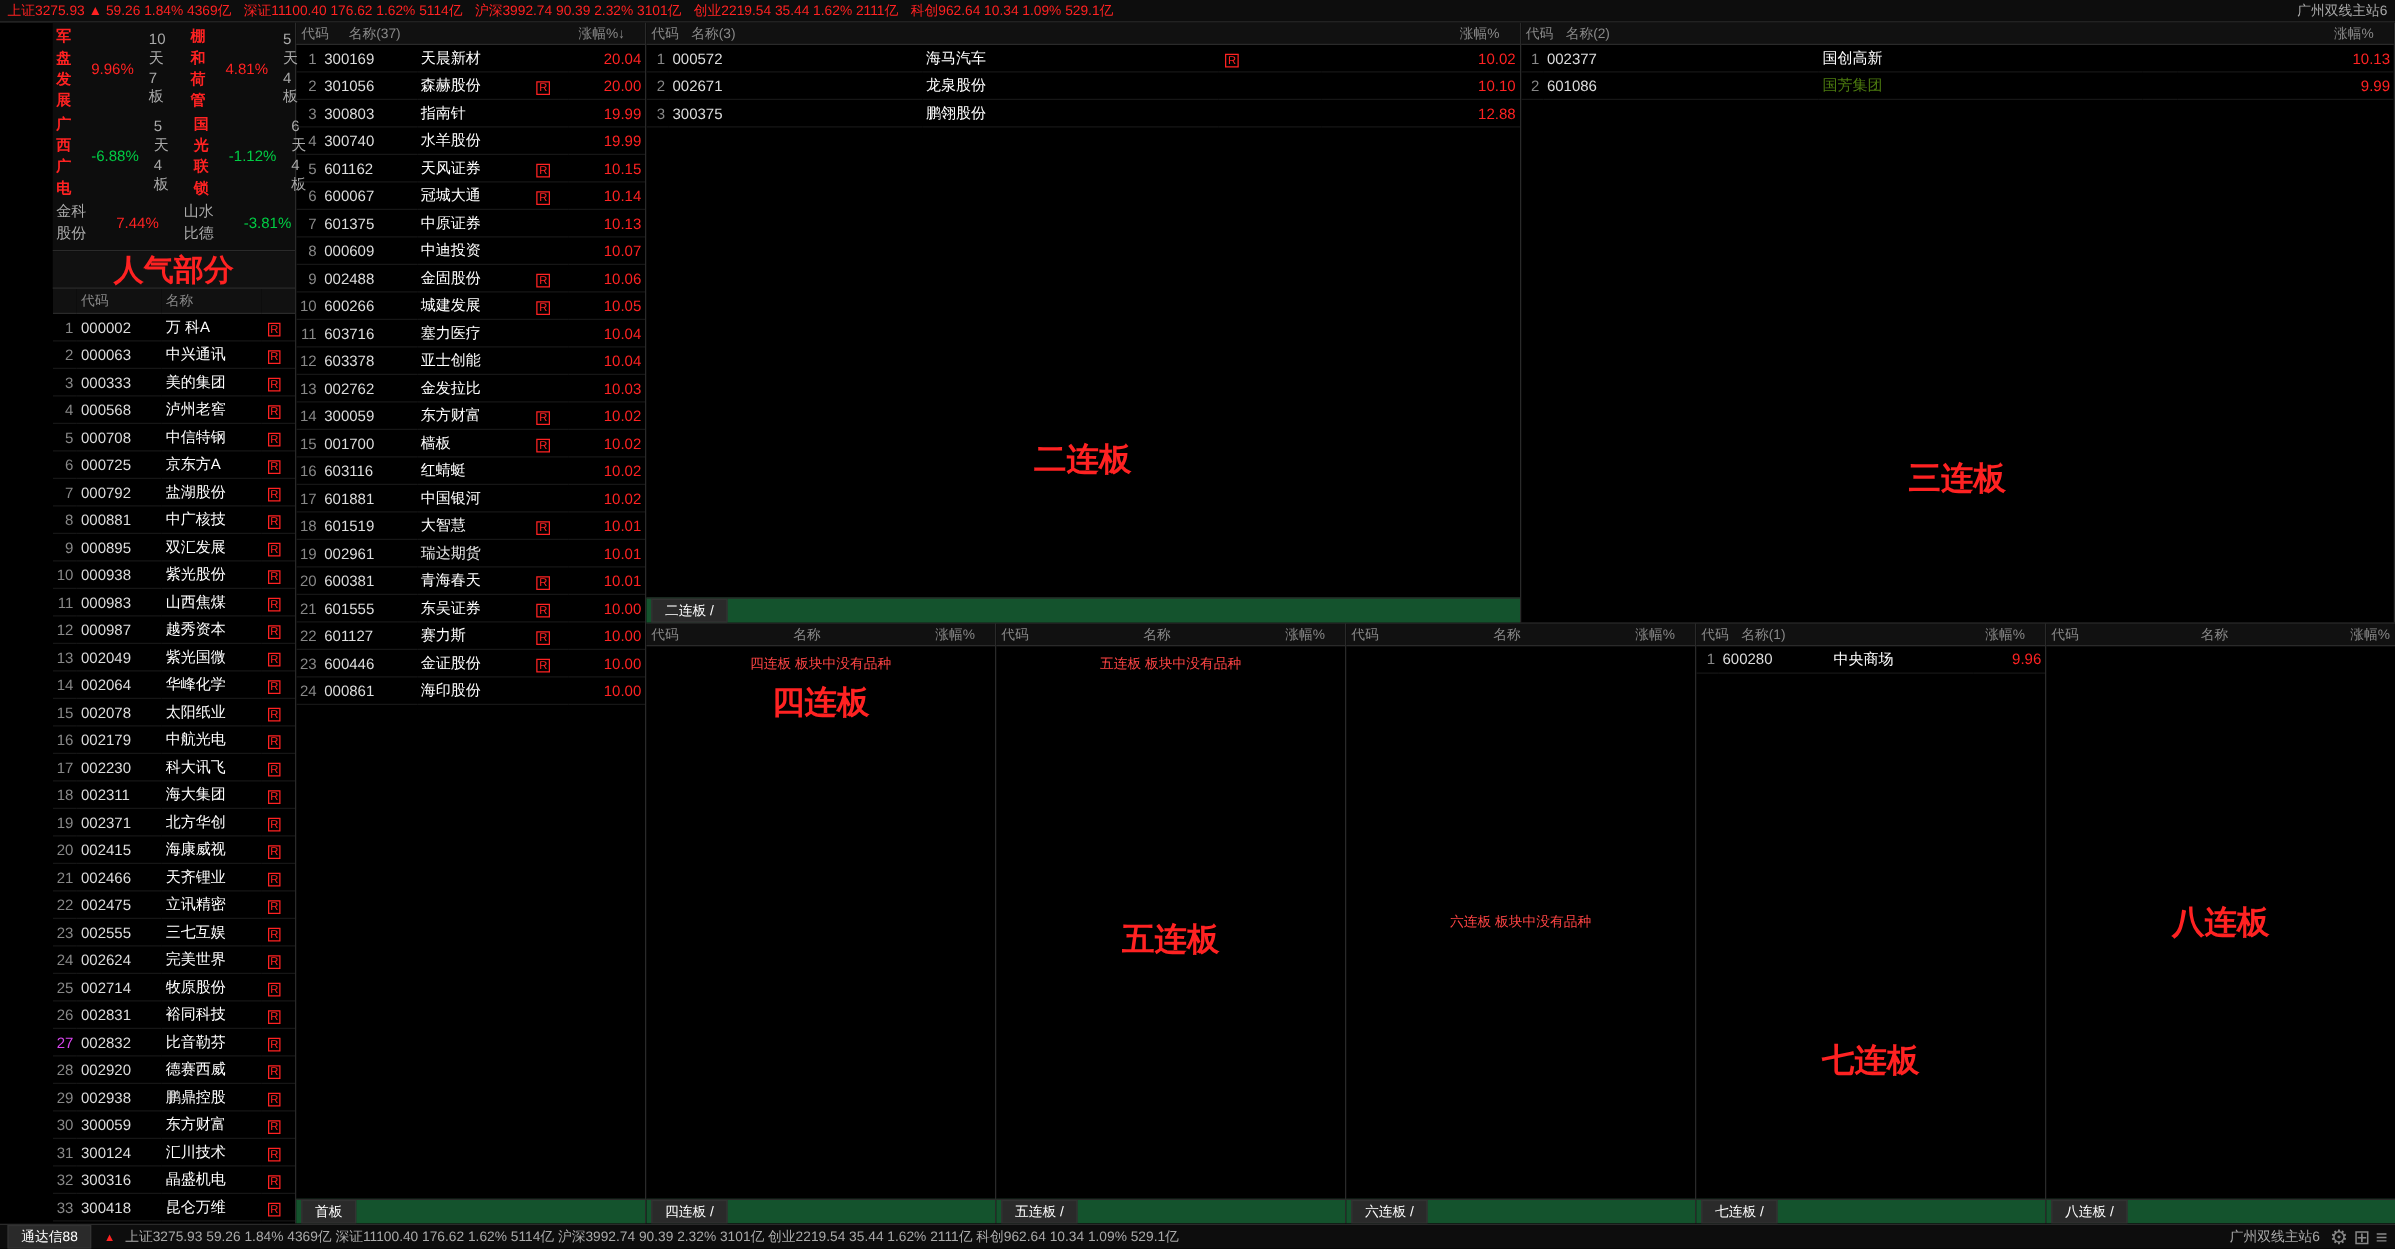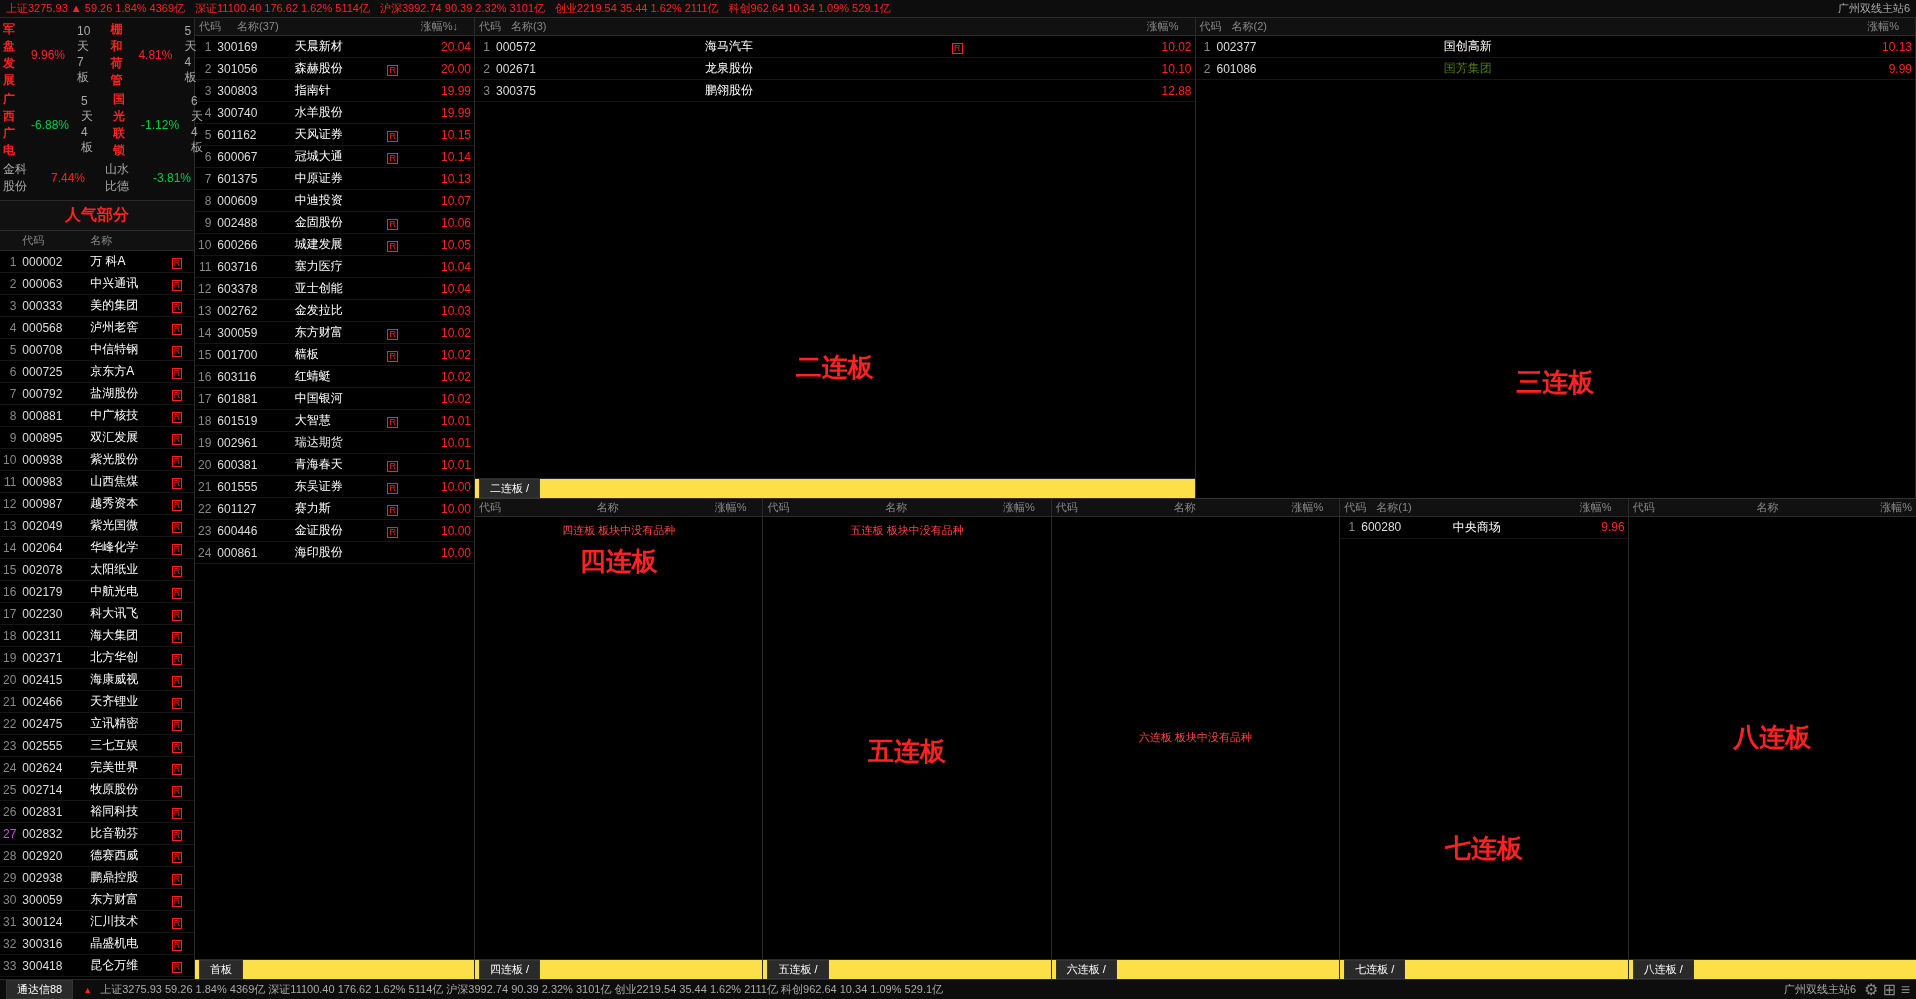--- a/index.html
+++ b/index.html
@@ -29,20 +29,21 @@
       padding: 0 6px;
       font-size: 11px;
       gap: 10px;
       border-bottom: 1px solid #2a2a2a;
       flex-shrink: 0;
     }
     .main-body {
       display: flex;
       flex: 1;
       overflow: hidden;
+      margin-left: 42px;
     }
     
     .left-col {
       display: flex;
       flex-direction: column;
       width: 195px;
       border-right: 1px solid #2a2a2a;
     }
     .center-top {
       background: #0d0d0d;
@@ -89,21 +90,21 @@
       justify-content: center;
       font-size: 26px;
       font-weight: bold;
       color: #ff2222;
       flex: 1;
     }
     .no-data-msg { color: #ff4444; font-size: 11px; text-align: center; padding: 6px; }
     .scrollable { overflow-y: auto; flex: 1; }
     .bottom-tabs {
       display: flex;
-      background: #fde047;
+      background: #14532d;
       border-top: 1px solid #2a2a2a;
       height: 20px;
       align-items: flex-end;
       padding: 0 4px;
       flex-shrink: 0;
     }
     .btab {
       padding: 1px 10px;
       font-size: 11px;
       background: #1a1a1a;
@@ -174,21 +175,21 @@
         </div>
         <div class="trend-row">
           <span style="color:#aaa">金科股份</span>
           <span class="red">7.44%</span>
           <span style="color:#aaa; margin-left:8px">山水比德</span>
           <span style="color:#00cc44">-3.81%</span>
         </div>
       </div>
 
       <div style="background:#111; padding:2px 8px; border-bottom:1px solid #2a2a2a; display:flex; align-items:center; justify-content:center; height:30px; flex-shrink:0">
-        <span class="section-big-label" style="font-size:16px">人气部分</span>
+        <span class="section-big-label" style="font-size:24px">人气部分</span>
       </div>
 
       <div class="scrollable">
         <table class="tb">
           <thead>
             <tr>
               <th></th>
               <th>代码</th>
               <th>名称</th>
               <th></th>

